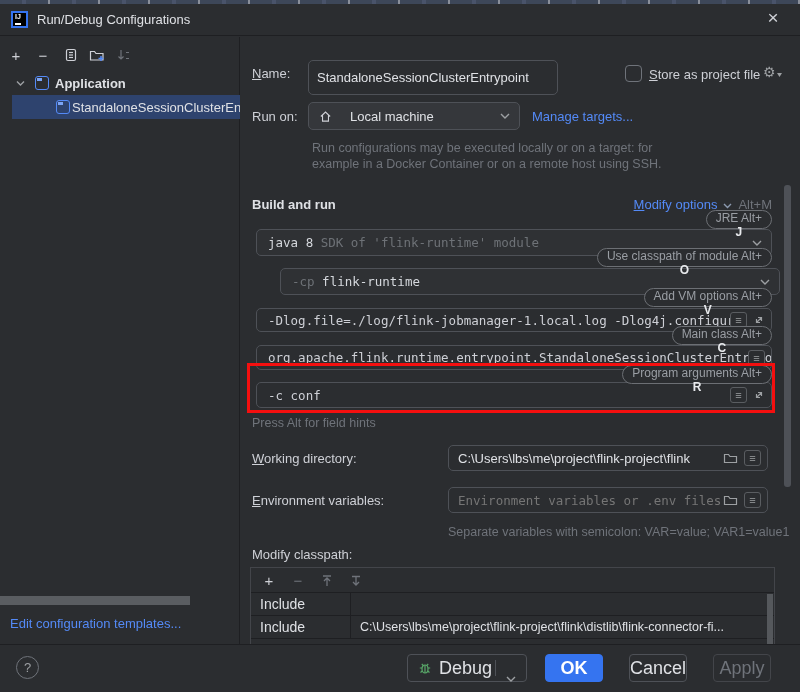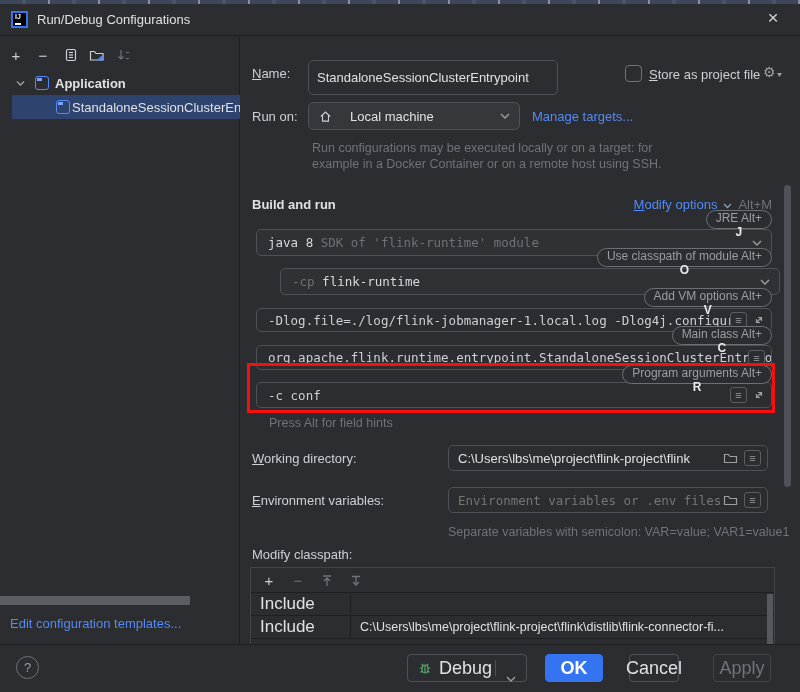--- a/index.html
+++ b/index.html
@@ -57,36 +57,36 @@
   .red-box { position:absolute; left:7px; top:326px; width:528px; height:50px; border:3px solid #f50f0f; z-index:50; pointer-events:none; }
   .help-txt { position:absolute; color:#6f737a; font-size:12.5px; }
   .link { color:#548af7; }
   .checkbox { position:absolute; width:17px; height:17px; border:1px solid #6f737a; border-radius:4px; background:transparent; }
   .gear { position:absolute; color:#9da0a3; font-family:"DejaVu Sans",sans-serif; font-size:14px; }
 
   
   .cp-table { position:absolute; left:10px; top:530px; width:525px; height:78px; border:1px solid #43454a; background:#2b2d30; overflow:hidden; }
   .cp-toolbar { height:25px; display:flex; align-items:center; gap:13px; padding-left:10px; border-bottom:1px solid #1e1f22; color:#ced0d6; }
   .cp-row { height:23px; display:flex; border-bottom:1px solid #1e1f22; align-items:center; }
-  .cp-type { width:100px; flex:0 0 auto; padding-left:9px; border-right:1px solid #1e1f22; align-self:stretch; display:flex; align-items:center; color:#dfe1e5; font-size:17px; }
+  .cp-type { width:100px; flex:0 0 auto; padding-left:9px; border-right:1px solid #1e1f22; align-self:stretch; display:flex; align-items:center; color:#dfe1e5; font-size:14px; }
   .cp-path { padding-left:9px; color:#dfe1e5; font-size:12.5px; white-space:nowrap; overflow:hidden; }
   .cp-vscroll { position:absolute; right:1px; top:26px; width:6px; height:50px; background:#55585c; }
   .vscroll { position:absolute; right:9px; top:148px; width:7px; height:302px; background:#4e5157; border-radius:3px; }
 
   
   .footer { position:absolute; left:0; top:644px; width:800px; height:48px; background:#2b2d30; border-top:1px solid #1e1f22; }
   .help-circle { position:absolute; left:16px; top:11px; width:23px; height:23px; border:1px solid #6f737a; border-radius:50%; color:#9da0a3; display:flex; align-items:center; justify-content:center; font-size:13px; }
   .btn { position:absolute; top:9px; height:28px; border:1px solid #4e5157; border-radius:4px; background:transparent; color:#dfe1e5; font-size:18px; display:flex; align-items:center; justify-content:center; }
   .btn-debug { left:407px; width:120px; justify-content:flex-start; }
   .btn-debug .bug { margin-left:10px; display:flex; }
   .btn-debug .dbg-label { margin-left:7px; }
   .btn-debug .split { position:absolute; right:30px; top:5px; bottom:5px; width:1px; background:#4e5157; }
   .btn-debug .dd { position:absolute; right:10px; top:11px; }
   .btn-ok { left:545px; width:58px; background:#3574f0; border-color:#3574f0; color:#fff; font-weight:bold; }
-  .btn-cancel { left:629px; width:50px; }
+  .btn-cancel { left:629px; width:58px; }
   .btn-apply { left:713px; width:58px; border-color:#43454a; color:#6f737a; }
 </style>
 </head>
 <body>
 
 <div class="top-strip"></div>
 
 <header class="titlebar">
   <div class="logo">
       <span>IJ</span>
@@ -247,21 +247,21 @@
       <span class="sq-ico">≡</span>
       <span class="plain-ico">
         <svg width="12" height="12" viewBox="0 0 12 12" fill="none" stroke="#9da0a3" stroke-width="1.2">
             <path d="M3.5 8.5 L8.5 3.5 M5 3.5 h3.5 v3.5 M7 8.5 h-3.5 v-3.5"></path>
           </svg>
       </span>
     </span>
   </div>
   <div class="red-box"></div>
 
-  <div class="help-txt" style="left:12px; top:379px;margin-left:17px;">Press Alt for field hints</div>
+  <div class="help-txt" style="left:12px; top:379px;">Press Alt for field hints</div>
 
   <span class="lbl mnemonic" style="left:12px; top:414px;">Working directory:</span>
   <div class="field" style="left:208px; top:408px; width:320px; height:26px;">
     <span style="margin-left:9px; color:#dfe1e5; white-space:nowrap;">C:\Users\lbs\me\project\flink-project\flink</span>
     <span class="field-icons" style="background:#2b2d30;">
       <span class="plain-ico">
         <svg width="15" height="13" viewBox="0 0 15 13" fill="none" stroke="#9da0a3" stroke-width="1.2">
             <path d="M1.5 2.5 h4 l1.5 2 h6.5 v6 h-12 z"></path>
           </svg>
       </span>

